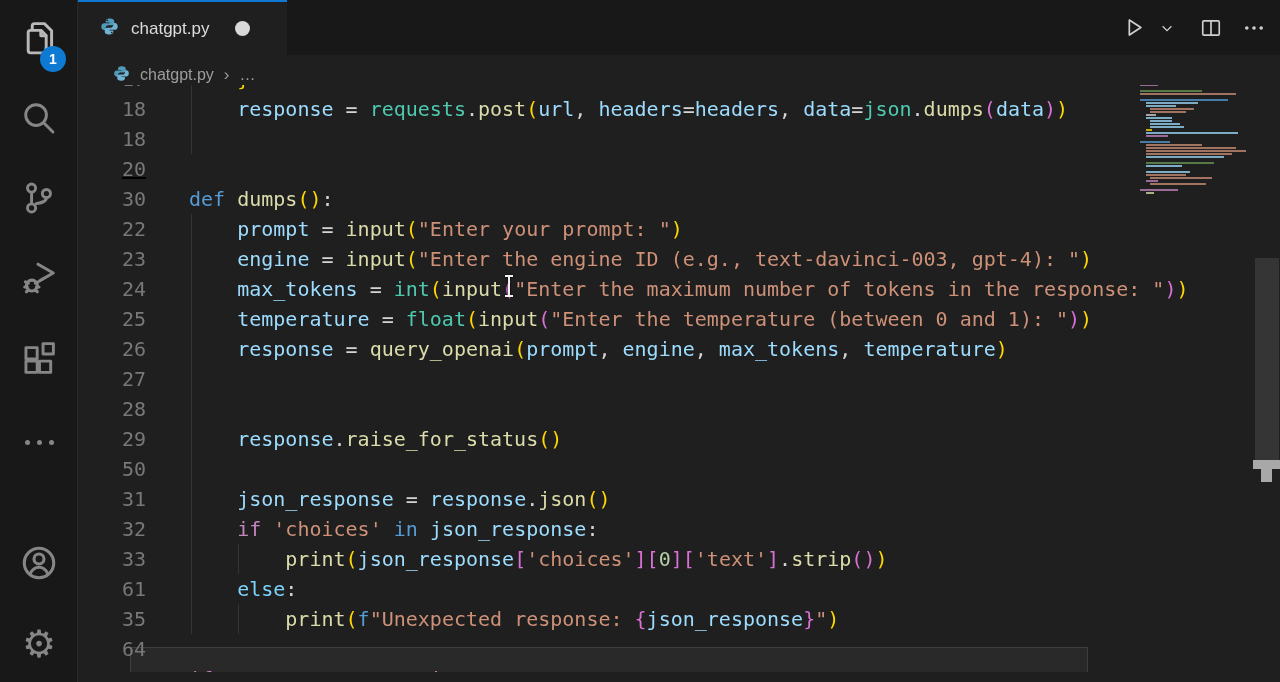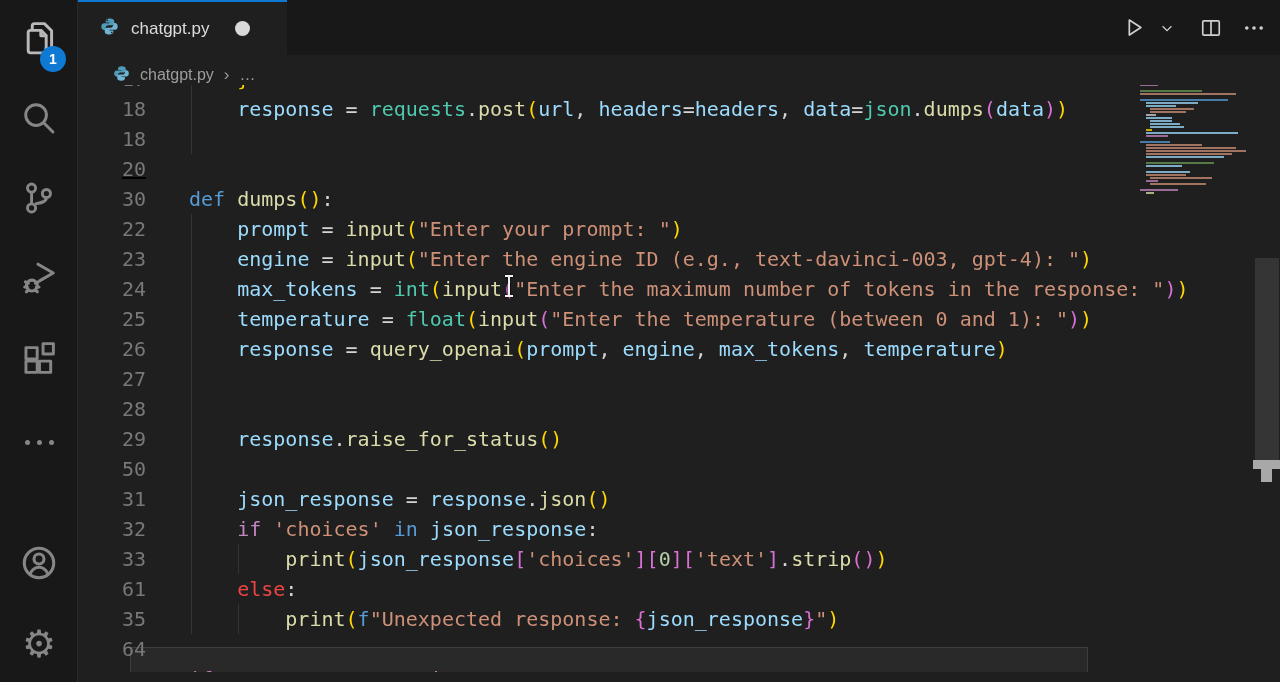--- a/index.html
+++ b/index.html
@@ -223,21 +223,21 @@
         <div class="line" style="top: 189px;"><span class="ln">24</span><span class="lc"><span style="color: rgb(212, 212, 212);">    </span><span style="color: rgb(156, 220, 254);">max_tokens</span><span style="color: rgb(212, 212, 212);"> = </span><span style="color: rgb(78, 201, 176);">int</span><span style="color: rgb(255, 215, 0);">(</span><span style="color: rgb(220, 220, 170);">input</span><span style="color: rgb(218, 112, 214);">(</span><span style="color: rgb(206, 145, 120);">"Enter the maximum number of tokens in the response: "</span><span style="color: rgb(218, 112, 214);">)</span><span style="color: rgb(255, 215, 0);">)</span></span></div>
         <div class="line" style="top: 219px;"><span class="ln">25</span><span class="lc"><span style="color: rgb(212, 212, 212);">    </span><span style="color: rgb(156, 220, 254);">temperature</span><span style="color: rgb(212, 212, 212);"> = </span><span style="color: rgb(78, 201, 176);">float</span><span style="color: rgb(255, 215, 0);">(</span><span style="color: rgb(220, 220, 170);">input</span><span style="color: rgb(218, 112, 214);">(</span><span style="color: rgb(206, 145, 120);">"Enter the temperature (between 0 and 1): "</span><span style="color: rgb(218, 112, 214);">)</span><span style="color: rgb(255, 215, 0);">)</span></span></div>
         <div class="line" style="top: 249px;"><span class="ln">26</span><span class="lc"><span style="color: rgb(212, 212, 212);">    </span><span style="color: rgb(156, 220, 254);">response</span><span style="color: rgb(212, 212, 212);"> = </span><span style="color: rgb(220, 220, 170);">query_openai</span><span style="color: rgb(255, 215, 0);">(</span><span style="color: rgb(156, 220, 254);">prompt</span><span style="color: rgb(212, 212, 212);">, </span><span style="color: rgb(156, 220, 254);">engine</span><span style="color: rgb(212, 212, 212);">, </span><span style="color: rgb(156, 220, 254);">max_tokens</span><span style="color: rgb(212, 212, 212);">, </span><span style="color: rgb(156, 220, 254);">temperature</span><span style="color: rgb(255, 215, 0);">)</span></span></div>
         <div class="line" style="top: 279px;"><span class="ln">27</span><span class="lc"></span></div>
         <div class="line" style="top: 309px;"><span class="ln">28</span><span class="lc"><span style="color: rgb(212, 212, 212);">    </span></span></div>
         <div class="line" style="top: 339px;"><span class="ln">29</span><span class="lc"><span style="color: rgb(212, 212, 212);">    </span><span style="color: rgb(156, 220, 254);">response</span><span style="color: rgb(212, 212, 212);">.</span><span style="color: rgb(220, 220, 170);">raise_for_status</span><span style="color: rgb(255, 215, 0);">(</span><span style="color: rgb(255, 215, 0);">)</span></span></div>
         <div class="line" style="top: 369px;"><span class="ln">50</span><span class="lc"></span></div>
         <div class="line" style="top: 399px;"><span class="ln">31</span><span class="lc"><span style="color: rgb(212, 212, 212);">    </span><span style="color: rgb(156, 220, 254);">json_response</span><span style="color: rgb(212, 212, 212);"> = </span><span style="color: rgb(156, 220, 254);">response</span><span style="color: rgb(212, 212, 212);">.</span><span style="color: rgb(220, 220, 170);">json</span><span style="color: rgb(255, 215, 0);">(</span><span style="color: rgb(255, 215, 0);">)</span></span></div>
         <div class="line" style="top: 429px;"><span class="ln">32</span><span class="lc"><span style="color: rgb(212, 212, 212);">    </span><span style="color: rgb(197, 134, 192);">if</span><span style="color: rgb(212, 212, 212);"> </span><span style="color: rgb(206, 145, 120);">'choices'</span><span style="color: rgb(212, 212, 212);"> </span><span style="color: rgb(86, 156, 214);">in</span><span style="color: rgb(212, 212, 212);"> </span><span style="color: rgb(156, 220, 254);">json_response</span><span style="color: rgb(212, 212, 212);">:</span></span></div>
         <div class="line" style="top: 459px;"><span class="ln">33</span><span class="lc"><span style="color: rgb(212, 212, 212);">        </span><span style="color: rgb(220, 220, 170);">print</span><span style="color: rgb(255, 215, 0);">(</span><span style="color: rgb(156, 220, 254);">json_response</span><span style="color: rgb(218, 112, 214);">[</span><span style="color: rgb(206, 145, 120);">'choices'</span><span style="color: rgb(218, 112, 214);">]</span><span style="color: rgb(218, 112, 214);">[</span><span style="color: rgb(181, 206, 168);">0</span><span style="color: rgb(218, 112, 214);">]</span><span style="color: rgb(218, 112, 214);">[</span><span style="color: rgb(206, 145, 120);">'text'</span><span style="color: rgb(218, 112, 214);">]</span><span style="color: rgb(212, 212, 212);">.</span><span style="color: rgb(220, 220, 170);">strip</span><span style="color: rgb(218, 112, 214);">(</span><span style="color: rgb(218, 112, 214);">)</span><span style="color: rgb(255, 215, 0);">)</span></span></div>
-        <div class="line" style="top: 489px;"><span class="ln">61</span><span class="lc"><span style="color: rgb(212, 212, 212);">    </span><span style="color: #ef4444;">else</span><span style="color: rgb(212, 212, 212);">:</span></span></div>
+        <div class="line" style="top: 489px;"><span class="ln">61</span><span class="lc"><span style="color: rgb(212, 212, 212);">    </span><span style="color: #7dd3fc;">else</span><span style="color: rgb(212, 212, 212);">:</span></span></div>
         <div class="line" style="top: 519px;"><span class="ln">35</span><span class="lc"><span style="color: rgb(212, 212, 212);">        </span><span style="color: rgb(220, 220, 170);">print</span><span style="color: rgb(255, 215, 0);">(</span><span style="color: rgb(86, 156, 214);">f</span><span style="color: rgb(206, 145, 120);">"Unexpected response: </span><span style="color: rgb(218, 112, 214);">{</span><span style="color: rgb(156, 220, 254);">json_response</span><span style="color: rgb(218, 112, 214);">}</span><span style="color: rgb(206, 145, 120);">"</span><span style="color: rgb(255, 215, 0);">)</span></span></div>
         <div class="line" style="top: 549px;"><span class="ln">64</span><span class="lc"></span></div>
         <div class="line" style="top: 579px;"><span class="ln">37</span><span class="lc"><span style="color: rgb(197, 134, 192);">if</span><span style="color: rgb(212, 212, 212);"> </span><span style="color: rgb(156, 220, 254);">__name__</span><span style="color: rgb(212, 212, 212);"> == </span><span style="color: rgb(206, 145, 120);">"__main__"</span><span style="color: rgb(212, 212, 212);">:</span></span></div>
       </div>
 
     <div class="ibeam">
       <svg width="14" height="24" viewBox="0 0 14 24">
           <path d="M3 2h8M3 22h8M7 2v20"></path>
         </svg>
     </div>

